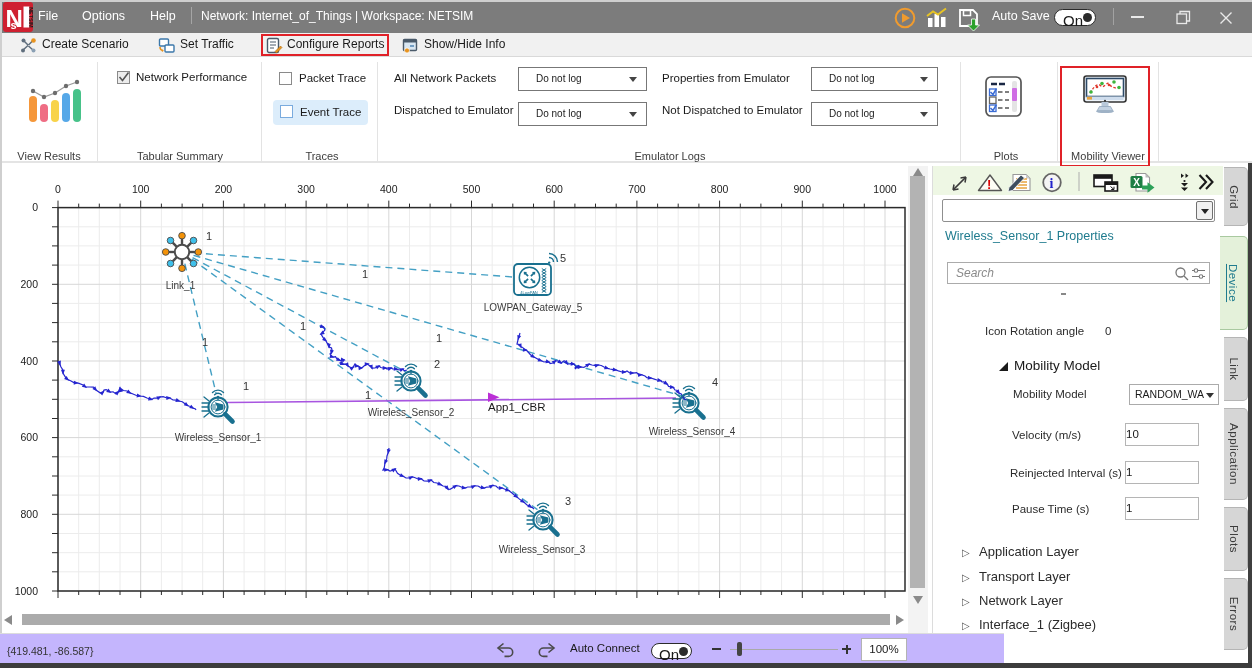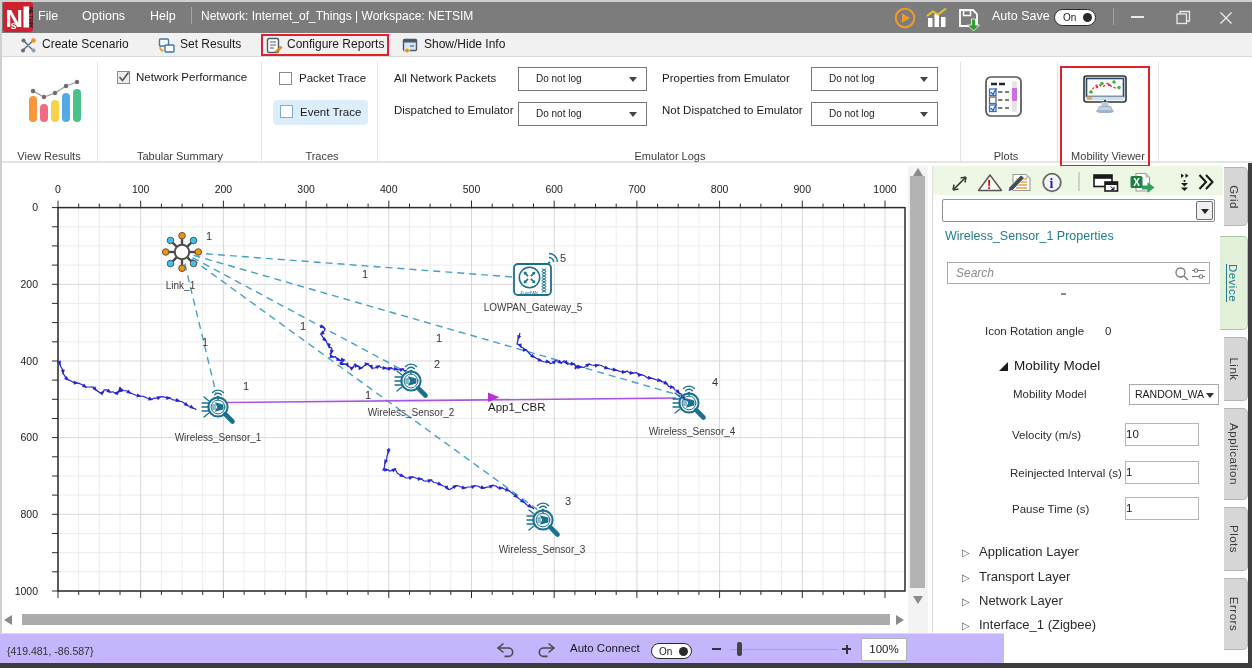--- a/index.html
+++ b/index.html
@@ -52,21 +52,21 @@
 .rtab{position:absolute;left:1224px;width:24px;background:#d6d6d6;border:1px solid #b5b5b5;border-left:none;border-radius:0 5px 5px 0;color:#3c3c3c;font-size:11.5px}
 .rtab span{position:absolute;left:4px;top:50%;transform:translateY(-50%);writing-mode:vertical-rl;letter-spacing:0.5px}
 #tabdev{left:1220px;width:28px;background:#e4f1da;border-color:#a9c9a0;color:#1f7b8e}
 #tabdev span{left:7px;text-decoration:underline}
 
 #status{left:0;top:633px;width:1004px;height:30px;background:#c4b5fd;border-top:1px solid #dcdcdc}
 #coords{position:absolute;left:7px;top:11px;font-size:10.5px;color:#333}
 #aclabel{position:absolute;left:570px;top:8px;font-size:11.5px;color:#1a1a1a}
 .pill{position:absolute;border:1.5px solid #2b2b2b;border-radius:9px;background:#fff}
 .pilldot{position:absolute;border-radius:50%;background:#2b2b2b}
-.pilltext{position:absolute;font-size:10px;color:#1a1a1a}
+.pilltext{position:absolute;font-size:15px;color:#1a1a1a}
 #zoombox{position:absolute;left:861px;top:4px;width:46px;height:23px;background:#fff;border:1px solid #b3b3b3;font-size:11.5px;color:#1a1a1a;text-align:center;line-height:21px}
 #darkbottom{left:0;top:663px;width:1252px;height:5px;background:#3c3c3c}
 #darkright{left:1248px;top:163px;width:4px;height:505px;background:#3f3f3f}
 #topedge{left:0;top:0;width:1252px;height:2px;background:#cfcfcf}
 #leftedge{left:0;top:2px;width:2px;height:631px;background:#cfcfcf}
 </style></head>
 <body>
 <div id="app">
 
 <div class="abs" id="title">
@@ -120,21 +120,21 @@
     <circle cx="3" cy="13.5" r="2" fill="#5f6e7d"></circle>
         <circle cx="13.5" cy="13.5" r="2" fill="#8aa0b4"></circle>
   </svg>
   <span class="mitem" style="left:42px">Create Scenario</span>
   <svg class="abs" style="left:158px;top:4px" width="17" height="17">
     <rect x="1.5" y="2" width="9" height="7" rx="1" fill="#fff" stroke="#3c78aa" stroke-width="1.4"></rect>
     <rect x="7" y="8" width="9" height="7" rx="1" fill="#fff" stroke="#3c78aa" stroke-width="1.4"></rect>
     <path d="M5 13.5 a3.5 3.5 0 0 1 -3 -3.5" fill="none" stroke="#e89420" stroke-width="1.5"></path>
     <path d="M4 15 l2 -1.5 l-2.5 -1 z" fill="#e89420"></path>
   </svg>
-  <span class="mitem" style="left:180px">Set Results</span>
+  <span class="mitem" style="left:180px">Set Traffic</span>
   <div id="cfgbox"></div>
   <svg class="abs" style="left:266px;top:4px" width="17" height="17">
     <rect x="1.5" y="1.5" width="11" height="14" rx="1.5" fill="#fff" stroke="#4a5a6a" stroke-width="1.4"></rect>
     <path d="M4 5 h6 M4 8 h6 M4 11 h4" stroke="#4a5a6a" stroke-width="1.1"></path>
     <path d="M9 14.5 l5.5 -5.5 l1.5 1.5 l-5.5 5.5 z" fill="#e89420" stroke="#a66a12" stroke-width="0.6"></path>
   </svg>
   <span class="mitem" style="left:287px">Configure Reports</span>
   <svg class="abs" style="left:402px;top:4px" width="17" height="17">
     <rect x="1.5" y="2.5" width="13" height="11" rx="1" fill="#d8e6f2" stroke="#4a5a6a" stroke-width="1.4"></rect>
     <rect x="1.5" y="2.5" width="13" height="3" fill="#4a5a6a"></rect>

